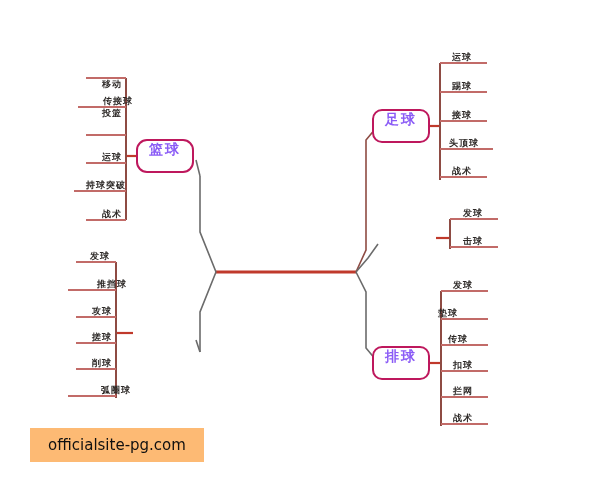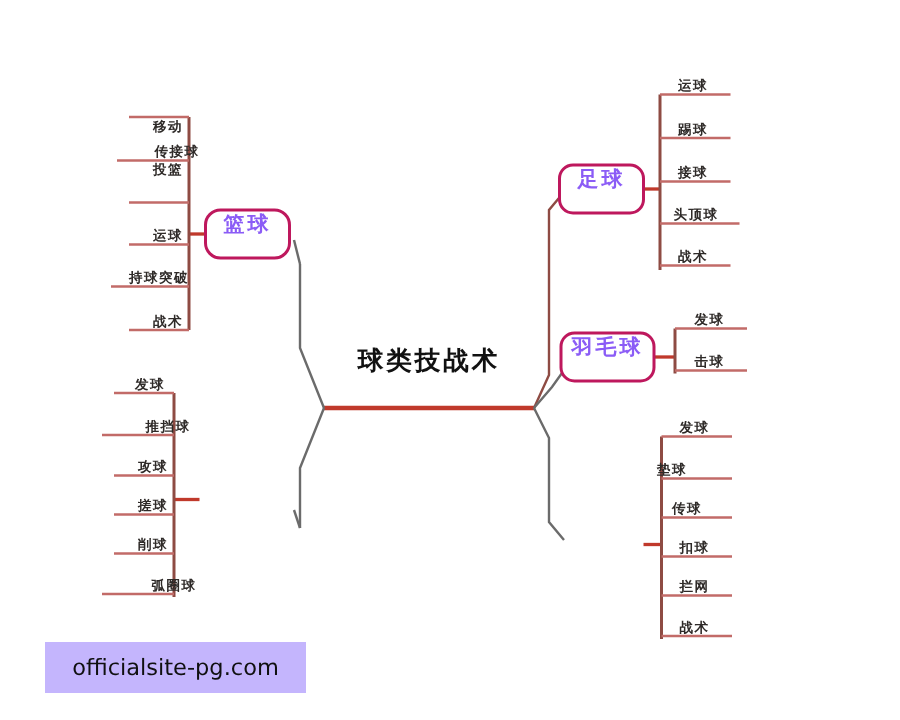--- a/index.html
+++ b/index.html
@@ -61,21 +61,21 @@
     transform: translateX(-50%);
     text-align: left;
     font-family: Liberation Serif, serif;
   }
   #watermark {
     position: absolute;
     left: 30px;
     top: 428px;
     width: 174px;
     height: 34px;
-    background: #c4b5fd;
+    background: #fdba74;
     display: flex;
     align-items: center;
     justify-content: center;
   }
   #watermark span {
     font-family: "DejaVu Sans", sans-serif;
     font-size: 15px;
     color: #101010;
     letter-spacing: 0px;
   }
@@ -132,35 +132,34 @@
     <line x1="429" y1="363" x2="441" y2="363" stroke="#c0392b" stroke-width="2.2"></line>
     <line x1="441" y1="291" x2="441" y2="426" stroke="#8e4b43" stroke-width="2"></line>
     <line x1="441" y1="291" x2="488" y2="291" stroke="#c26b68" stroke-width="1.8"></line>
     <line x1="441" y1="319" x2="488" y2="319" stroke="#c26b68" stroke-width="1.8"></line>
     <line x1="441" y1="345" x2="488" y2="345" stroke="#c26b68" stroke-width="1.8"></line>
     <line x1="441" y1="371" x2="488" y2="371" stroke="#c26b68" stroke-width="1.8"></line>
     <line x1="441" y1="397" x2="488" y2="397" stroke="#c26b68" stroke-width="1.8"></line>
     <line x1="441" y1="424" x2="488" y2="424" stroke="#c26b68" stroke-width="1.8"></line>
   </svg>
 
-  <div class="node-center" style="left:236px; top:229px; width:100px;">球类技战术</div>
 
   <div class="node branch-node" style="left:136px; top:139px; width:58px; height:34px;border-radius:11px;">
     <span>篮球</span>
   </div>
 
 
   <div class="node branch-node" style="left:372px; top:109px; width:58px; height:34px;">
     <span>足球</span>
   </div>
 
-  <div class="node branch-node" style="left:373px; top:221px; width:64px; height:34px;">
-    <span>羽毛球</span>
+
+  <div class="node branch-node" style="left:372px; top:346px; width:58px; height:34px;">
+    <span>排球</span>
   </div>
-
 
   <div class="leaf-label" style="left:112px; top:66px;margin-top:12px;">移动</div>
   <div class="leaf-label" style="left:118px; top:95px;">传接球</div>
   <div class="leaf-label" style="left:112px; top:107px;">投篮</div>
   <div class="leaf-label" style="left:112px; top:151px;">运球</div>
   <div class="leaf-label" style="left:106px; top:179px;">持球突破</div>
   <div class="leaf-label" style="left:112px; top:208px;">战术</div>
 
   <div class="leaf-label" style="left:100px; top:250px;">发球</div>
   <div class="leaf-label" style="left:112px; top:278px;">推挡球</div>

